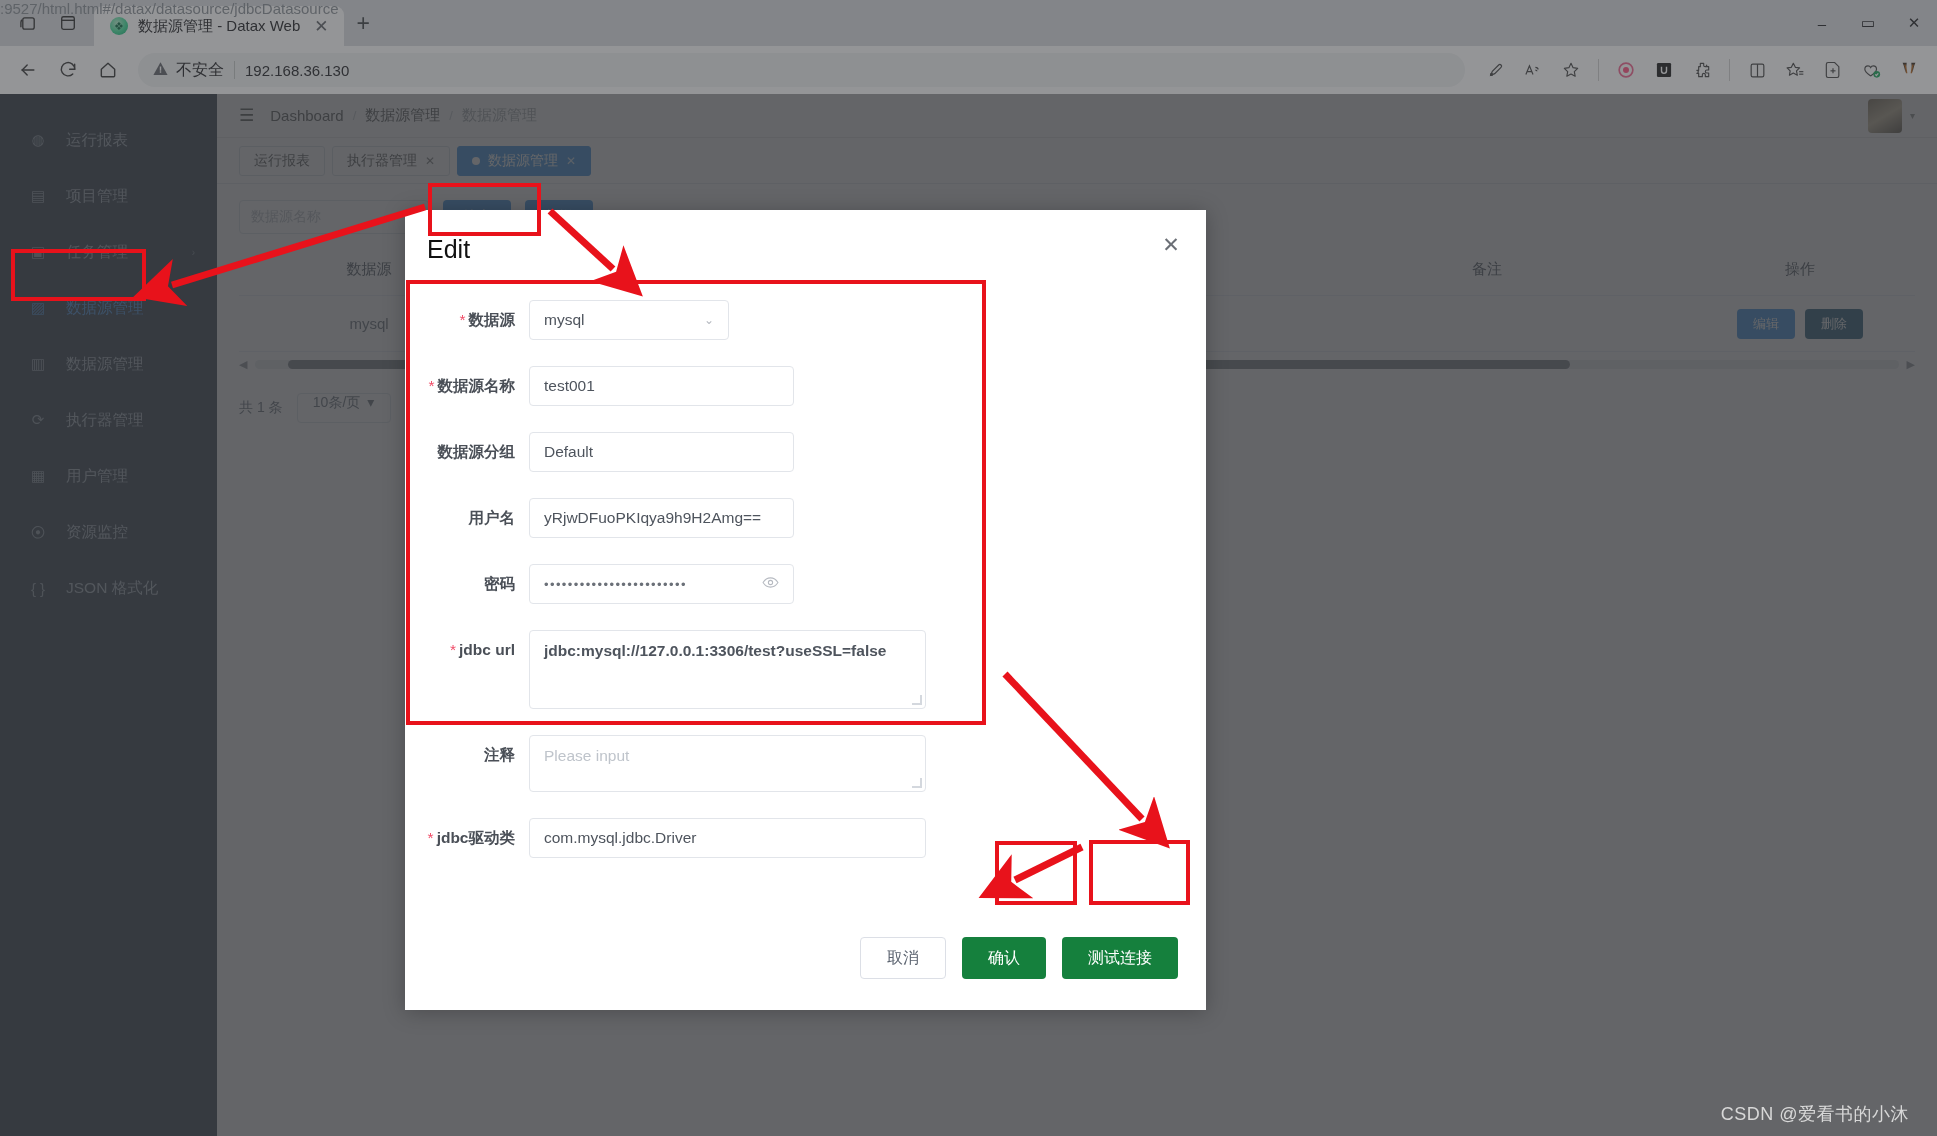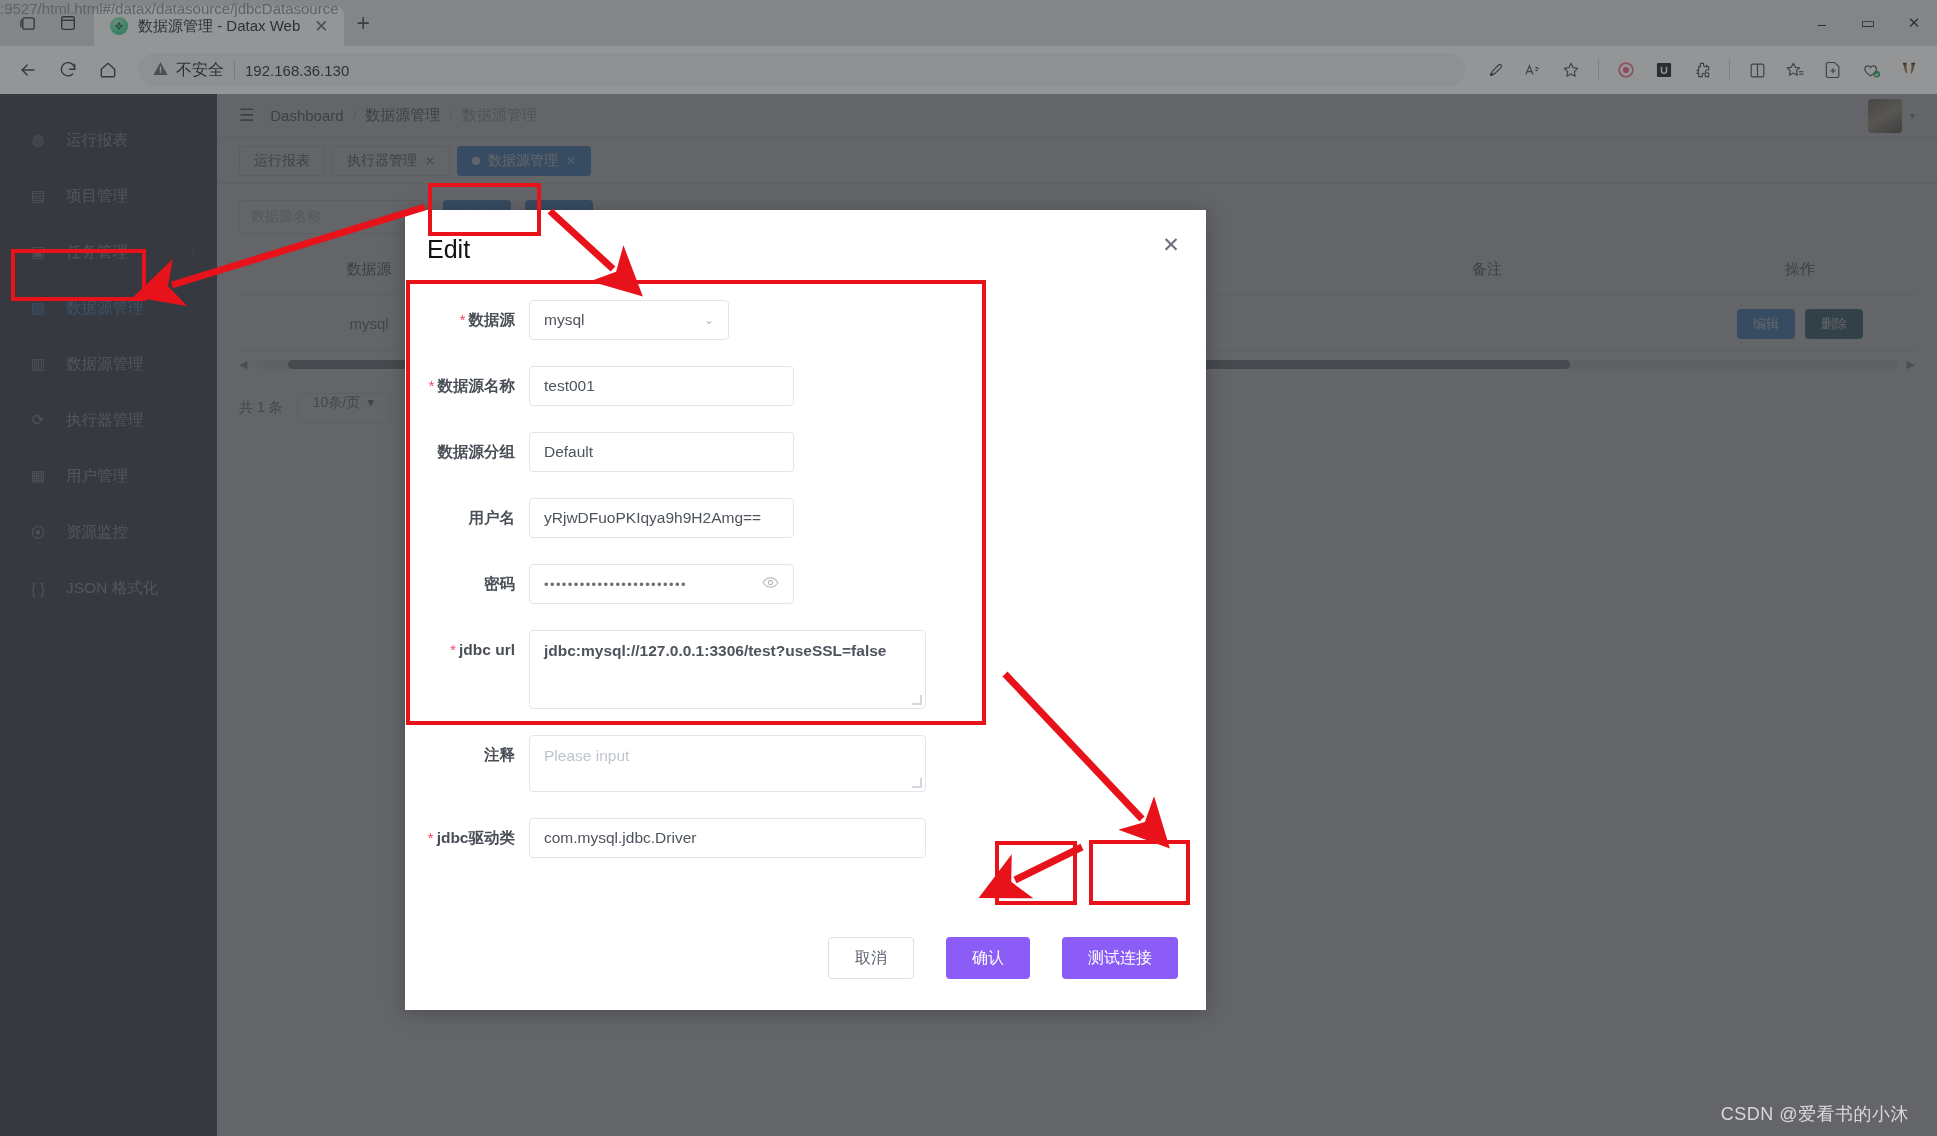--- a/index.html
+++ b/index.html
@@ -231,21 +231,21 @@
 
   .modal-foot {
     height: 88px; display: flex; align-items: center; justify-content: flex-end;
     gap: 16px; padding: 0 28px 16px 0;
   }
   .mbtn {
     height: 42px; padding: 0 26px; border-radius: 4px; font-size: 16px;
     display: flex; align-items: center; justify-content: center;
   }
   .mbtn.ghost { background: #fff; border: 1px solid #dcdfe6; color: #5c6470; }
-  .mbtn.blue { background: #8b5cf6; color: #fff; border: none; margin-left: 16px; }
+  .mbtn.blue { background: #15803d; color: #fff; border: none; }
 
   
   .anno { position: absolute; z-index: 40; pointer-events: none; }
   .redbox { border: 4px solid #e8121b; }
   .arrow { position: absolute; z-index: 41; }
 
   .watermark {
     position: absolute; right: 28px; bottom: 10px; z-index: 30;
     font-size: 18px; color: #d8d8d8; letter-spacing: .5px;
   }

